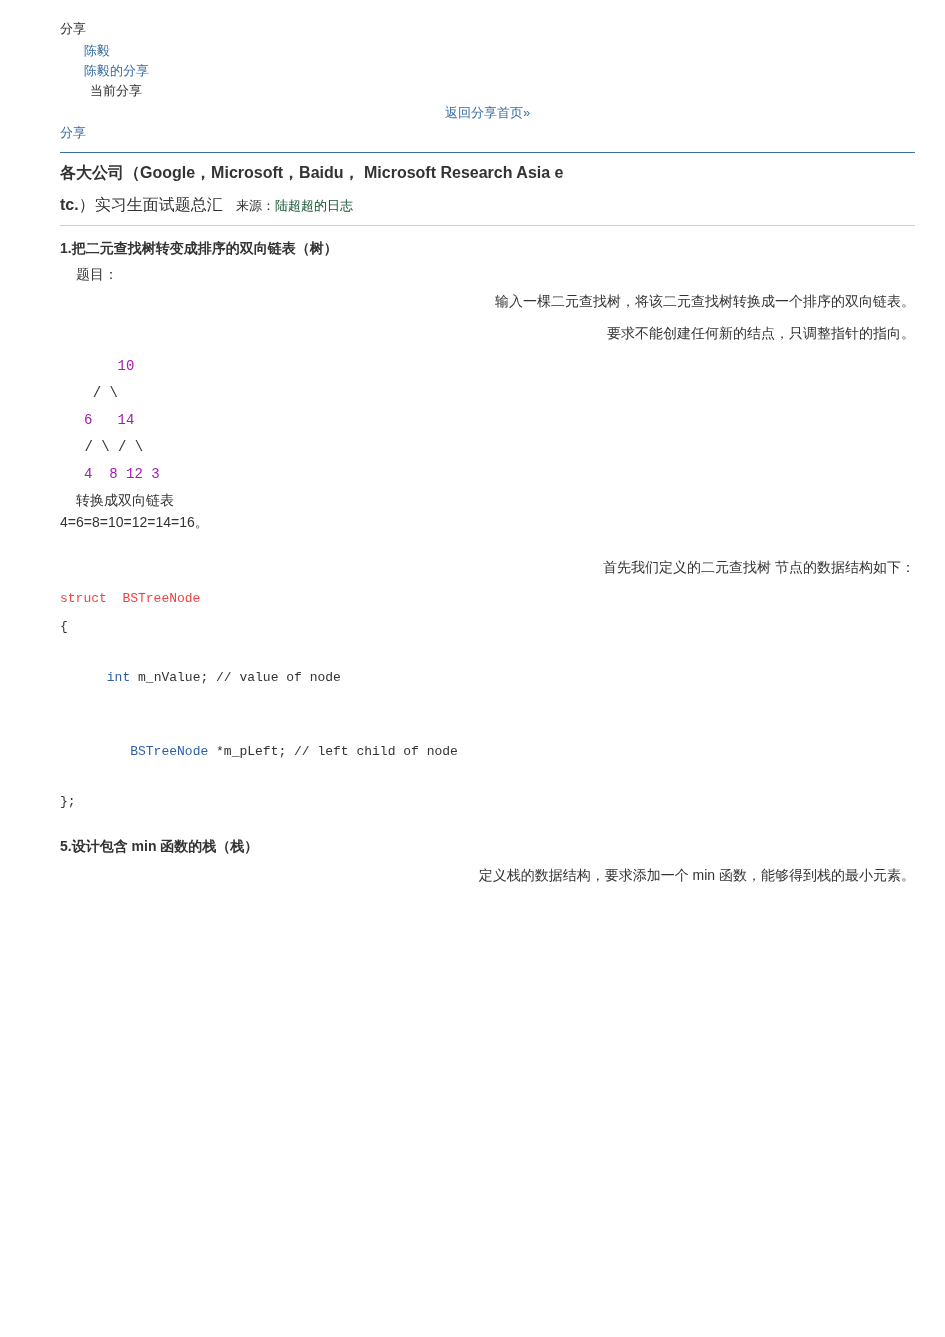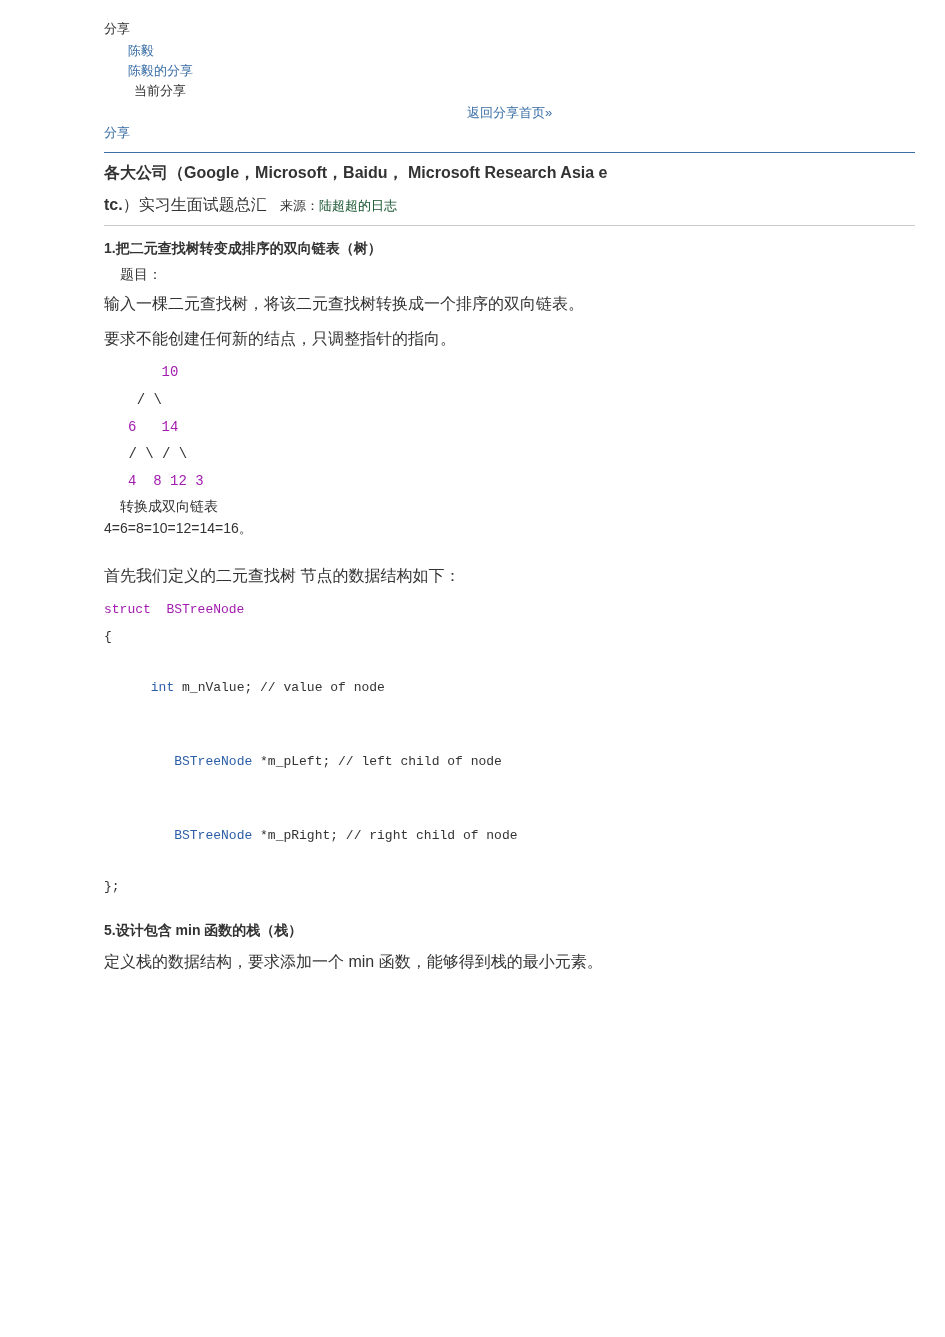--- a/index.html
+++ b/index.html
@@ -9,21 +9,21 @@
     }
     body {
       font-family: "Microsoft YaHei", "SimSun", Arial, sans-serif;
       font-size: 14px;
       color: #333;
       background: #fff;
       width: 945px;
       min-height: 1337px;
     }
     .page-container {
-      padding: 20px 30px 40px 104px;
+      padding: 20px 30px 40px 60px;
       max-width: 945px;
     }
     .breadcrumb-section {
       margin-bottom: 10px;
     }
     .breadcrumb-label {
       color: #333;
       font-size: 13px;
       display: block;
       margin-bottom: 4px;
@@ -97,36 +97,37 @@
       color: #333;
       margin-bottom: 8px;
     }
     .subtitle {
       font-size: 14px;
       color: #333;
       margin-bottom: 6px;
       margin-left: 16px;
     }
     .paragraph {
-      font-size: 16px;
+      font-size: 14px;
       color: #333;
       margin-bottom: 8px;
       line-height: 1.7;
+      text-align: right;
     }
     .code-block {
       font-family: "Courier New", Courier, monospace;
       font-size: 13px;
       color: #333;
       background: #fff;
       margin: 4px 0 4px 0;
       line-height: 1.8;
       white-space: pre;
     }
     .code-blue {
-      color: #a21caf;
+      color: #ef4444;
     }
     .tree-line {
       font-family: "Courier New", Courier, monospace;
       font-size: 14px;
       color: #a21caf;
       margin: 2px 0 2px 24px;
       line-height: 1.8;
       white-space: pre;
     }
     .tree-line-normal {
@@ -208,23 +209,20 @@
   
   <div class="code-section">
     <div class="code-block"><span class="code-blue">struct  BSTreeNode</span></div>
     <div class="code-block">{</div>
     <div class="code-block">
       <span style="color:#2c5ea8;">int </span><span>m_nValue; // value of node</span>
     </div>
     <div class="code-block">
       &nbsp;&nbsp;&nbsp;<span style="color:#2c5ea8;">BSTreeNode </span><span>*m_pLeft; // left child of node</span>
     </div>
-    <div class="code-block">
-      &nbsp;&nbsp;&nbsp;<span style="color:#2c5ea8;">BSTreeNode </span><span>*m_pRight; // right child of node</span>
-    </div>
     <div class="code-block">};</div>
   </div>
 
   <br>
 
   
   <div class="section-title">5.设计包含 min 函数的栈（栈）</div>
 
   <div class="paragraph">定义栈的数据结构，要求添加一个 min 函数，能够得到栈的最小元素。</div>
 

